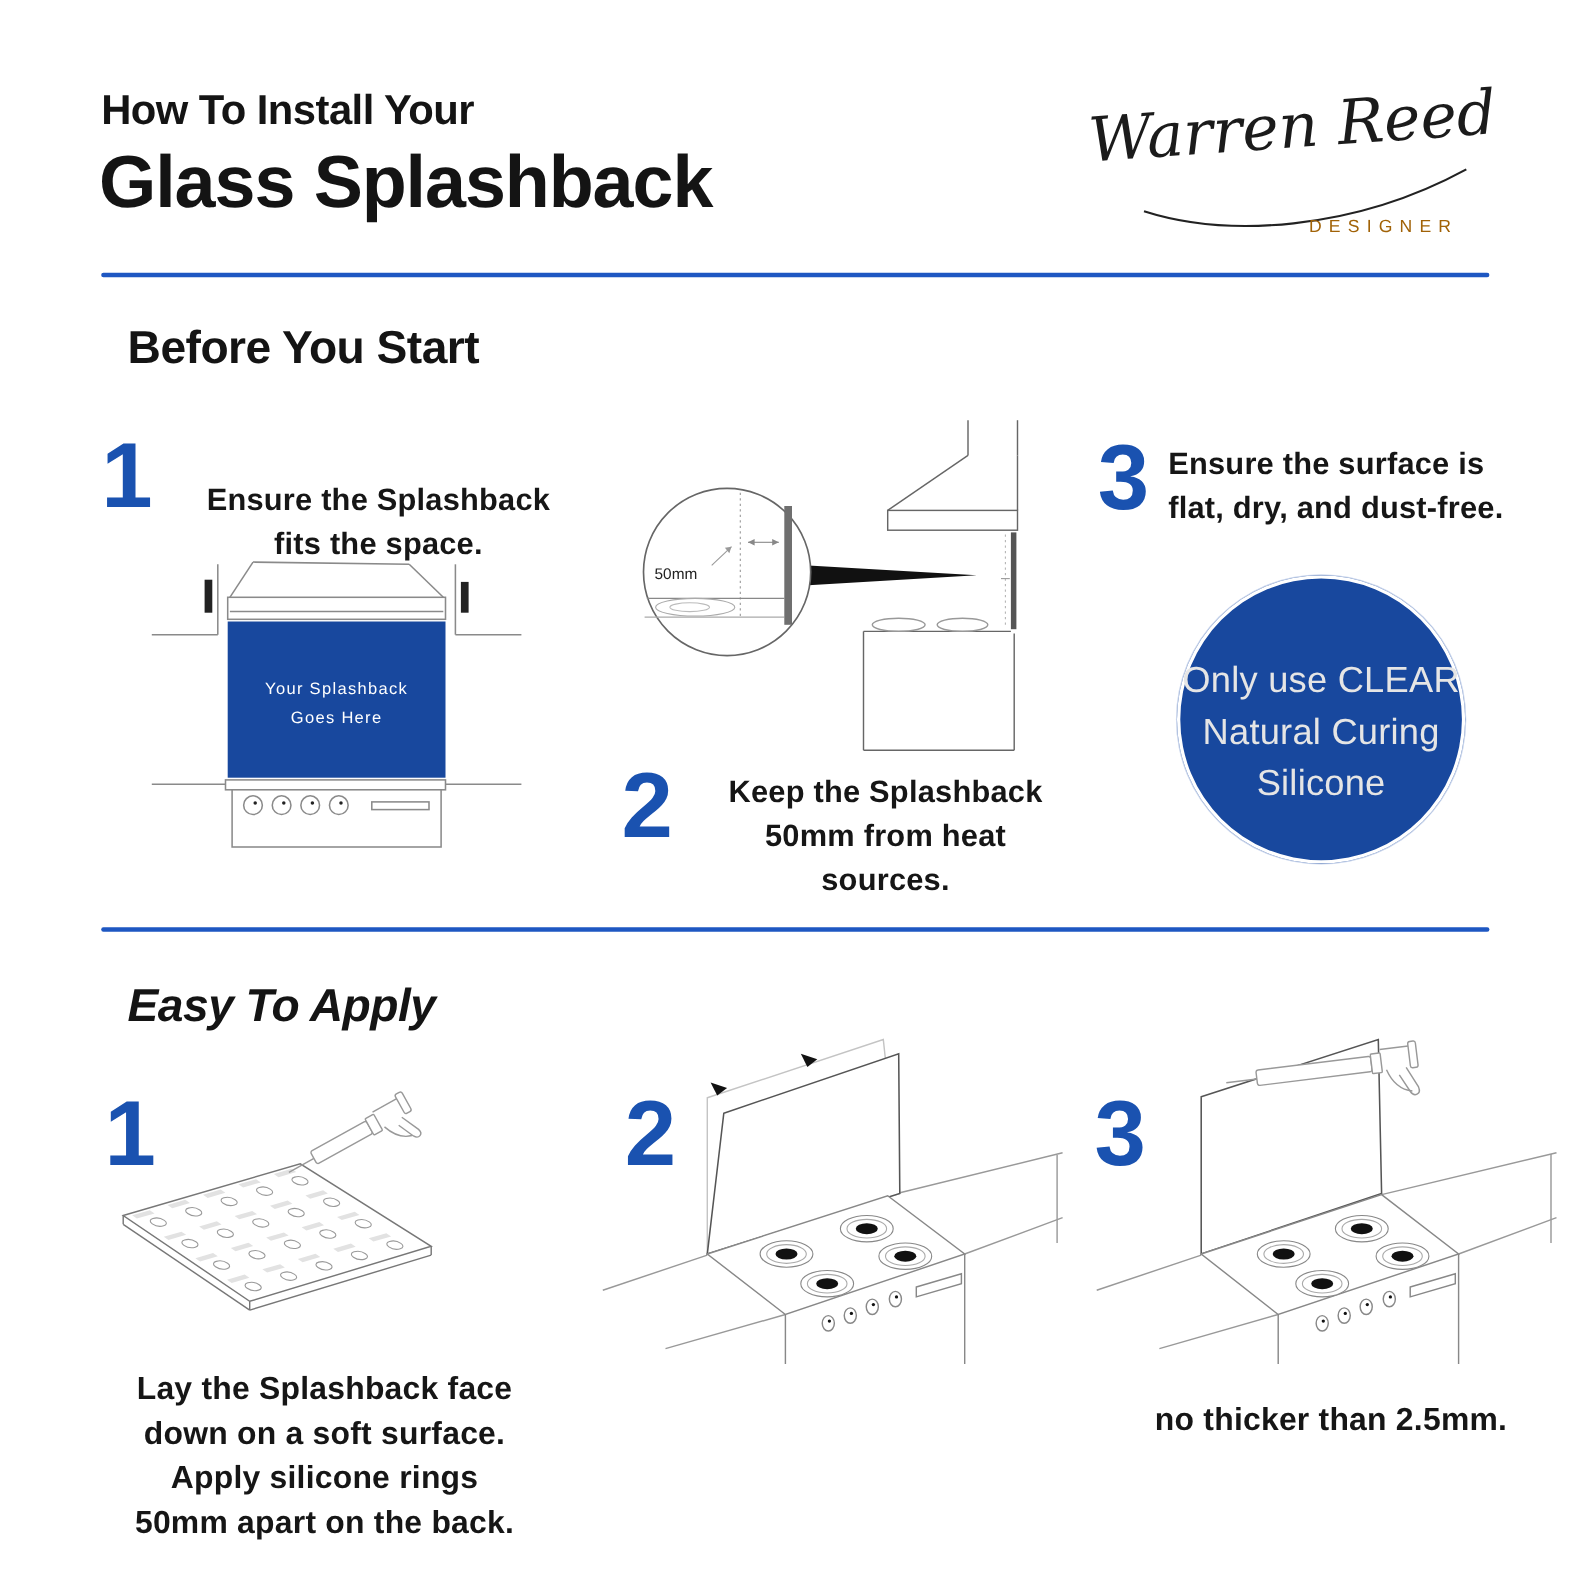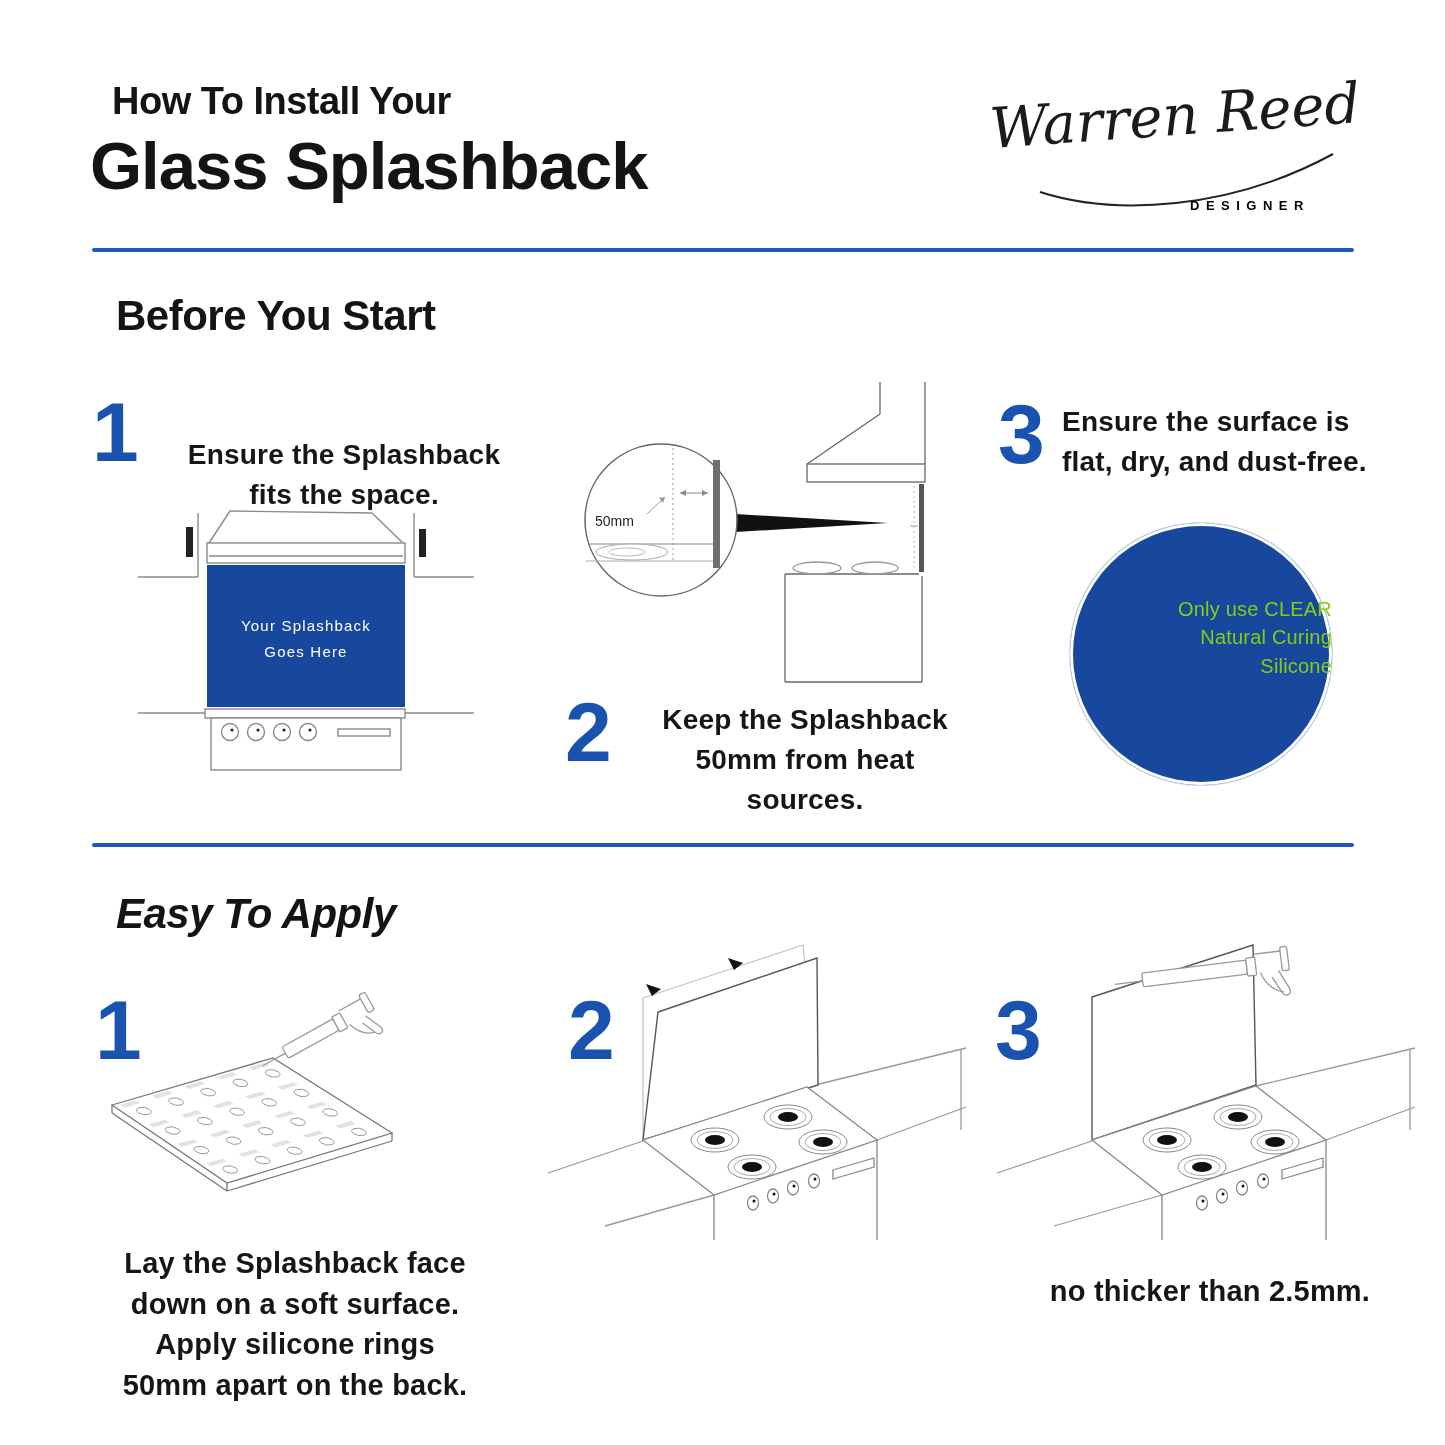--- a/index.html
+++ b/index.html
@@ -1,33 +1,33 @@
 <!DOCTYPE html>
 <html><head>
 <meta charset="utf-8">
 <style>
   html,body{margin:0;padding:0;background:#ffffff;}
   #page{position:relative;width:1445px;height:1445px;background:#fff;overflow:hidden;
         font-family:"Liberation Sans","DejaVu Sans",sans-serif;color:#141414;}
   .abs{position:absolute;}
-  .h-small{font-size:38px;font-weight:bold;letter-spacing:-0.5px;line-height:1;margin-left:20px;}
+  .h-small{font-size:38px;font-weight:bold;letter-spacing:-0.5px;line-height:1;}
   .h-large{font-size:67px;font-weight:bold;letter-spacing:-1px;line-height:1;}
   .h-section{font-size:42px;font-weight:bold;letter-spacing:-0.5px;line-height:1;margin-left:26px;}
   .divider{height:4px;background:#1e57c2;border-radius:2px;}
   .step-num{font-size:84px;font-weight:bold;color:#1a52b0;line-height:1;}
   .step-text{font-size:28px;font-weight:bold;line-height:1.42;letter-spacing:0.2px;color:#161616;}
   .center{text-align:center;}
   .caption{font-size:29px;font-weight:bold;line-height:1.4;letter-spacing:0.2px;color:#161616;text-align:center;}
   .badge{width:262px;height:262px;border-radius:50%;background:#18489e;
          box-shadow:inset 0 0 0 3px #ffffff,0 0 0 1px #c9d5ec;
-         color:#84cc16;text-align:right;box-sizing:border-box;padding-top:72px;
-         font-size:20px;line-height:1.42;letter-spacing:0.2px;}
+         color:#e5e5e5;text-align:center;box-sizing:border-box;padding-top:72px;
+         font-size:33px;line-height:1.42;letter-spacing:0.2px;}
   .logo-script{font-family:"DejaVu Serif","Liberation Serif",serif;font-style:italic;
                font-size:56px;color:#1b1b1b;transform:rotate(-4deg);text-align:center;width:380px;line-height:1;}
-  .logo-sub{font-size:13px;letter-spacing:6.5px;color:#000000;font-weight:bold;}
+  .logo-sub{font-size:16px;letter-spacing:6.5px;color:#a16207;font-weight:normal;}
   svg.ill{position:absolute;overflow:visible;}
   svg text{font-family:"Liberation Sans","DejaVu Sans",sans-serif;}
   .blue-label{fill:#ffffff;font-size:15px;letter-spacing:1.2px;}
   .dim-label{fill:#222222;font-size:14px;}
 </style>
 </head>
 <body>
 
 <div id="page">
 

